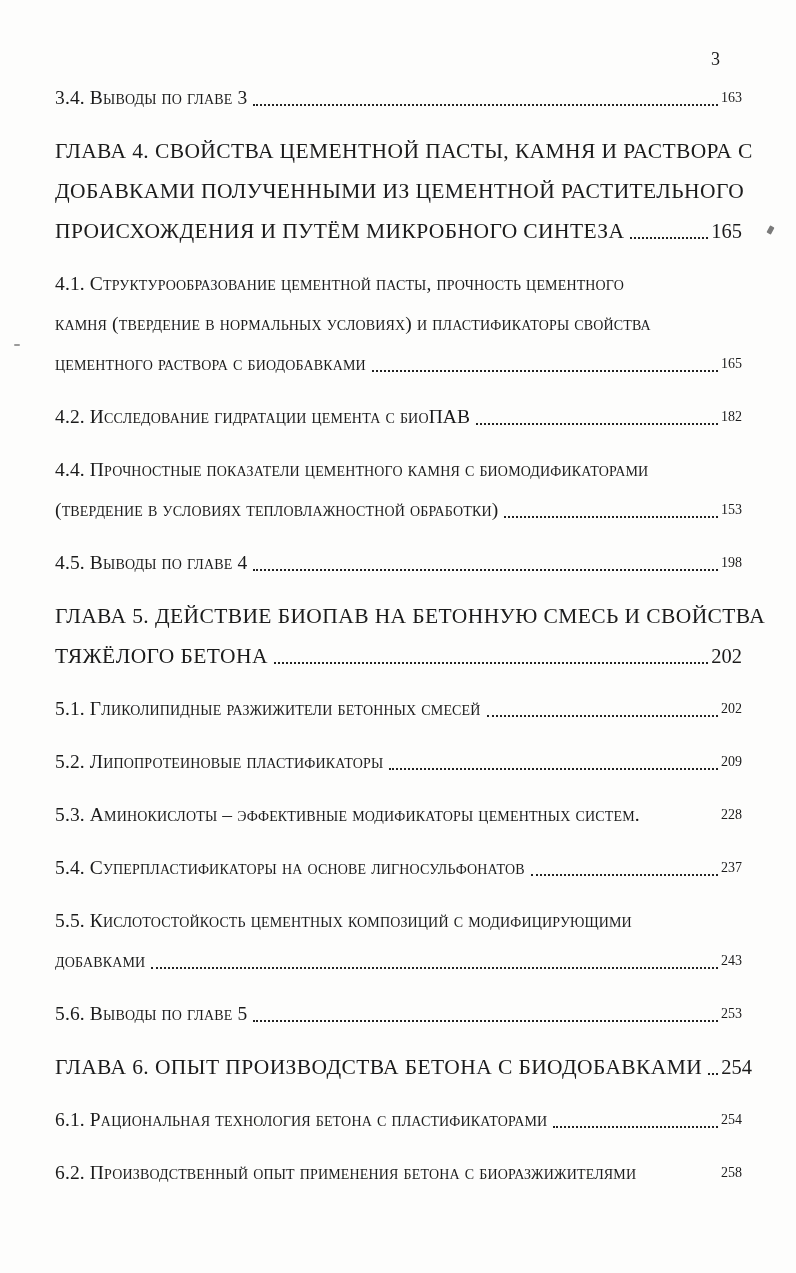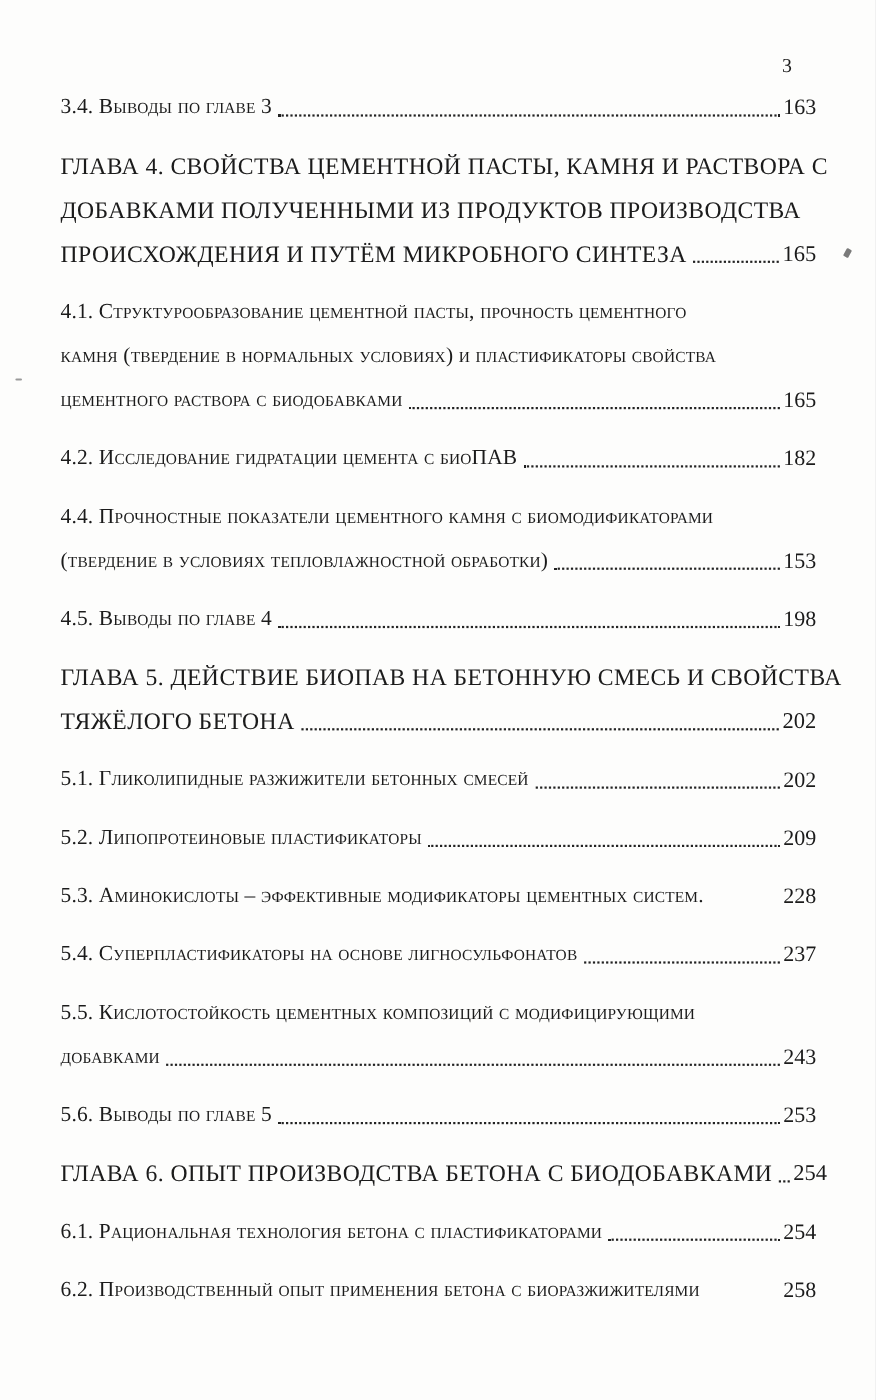--- a/index.html
+++ b/index.html
@@ -40,21 +40,21 @@
     font-size:21.5px;
     letter-spacing:0.4px;
   }
   .leader {
     flex:1 1 auto;
     min-width:10px;
     border-bottom:2.2px dotted #222;
     margin:0 3px 12px 6px;
   }
   .gap { flex:1 1 auto; min-width:8px; }
-  .pageno { font-size:20px; }
+  .pageno { font-size:14px; }
   .chapter .pageno { font-size:20.5px; }
   .speck {
     position:absolute;
     background:#6f6f6f;
     border-radius:1px;
   }
   .speck-comma { width:5px; height:8px; transform:rotate(28deg); background:#7a7a7a; }
   .speck-dash  { width:6px; height:2px; background:#9a9a9a; }
 </style>
 </head>
@@ -72,21 +72,21 @@
         <span class="leader"></span>
         <span class="pageno">163</span>
       </div>
     </div>
 
     <div class="entry chapter">
       <div class="line">
         <span class="t">ГЛАВА 4. СВОЙСТВА ЦЕМЕНТНОЙ ПАСТЫ, КАМНЯ И РАСТВОРА С</span>
       </div>
       <div class="line">
-        <span class="t">ДОБАВКАМИ ПОЛУЧЕННЫМИ ИЗ ПРОДУКТОВ ПРОИЗВОДСТВА</span>
+        <span class="t">ДОБАВКАМИ ПОЛУЧЕННЫМИ ИЗ ЦЕМЕНТНОЙ РАСТИТЕЛЬНОГО</span>
       </div>
       <div class="line">
         <span class="t">ПРОИСХОЖДЕНИЯ И ПУТЁМ МИКРОБНОГО СИНТЕЗА</span>
         <span class="leader"></span>
         <span class="pageno">165</span>
       </div>
     </div>
 
     <div class="entry section">
       <div class="line">

